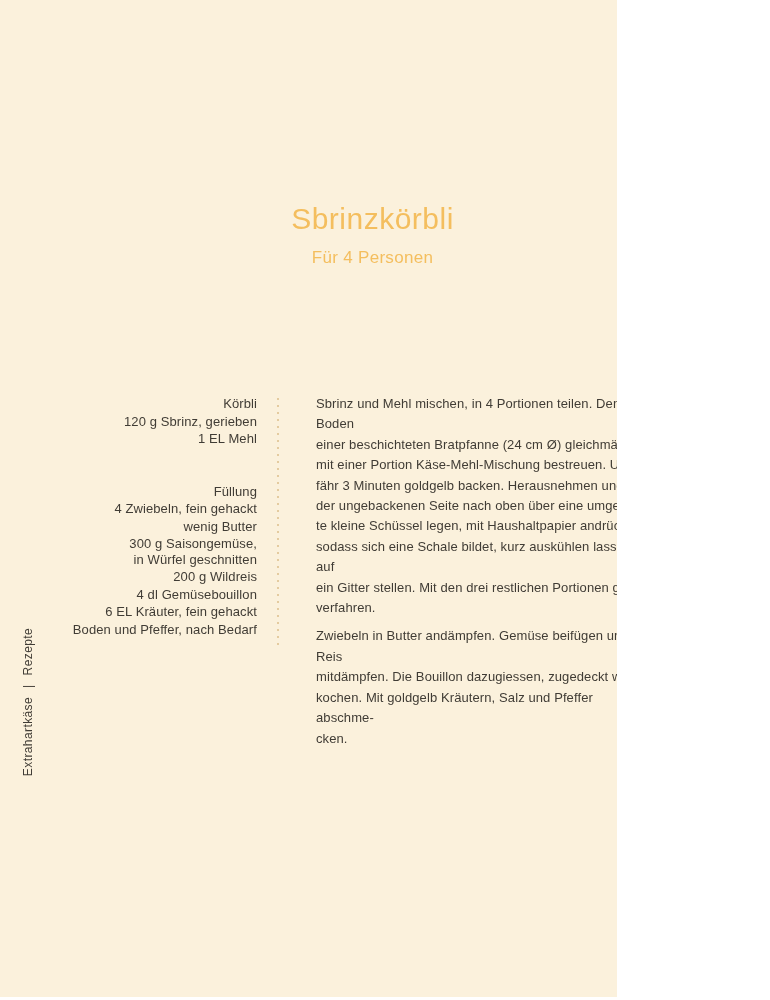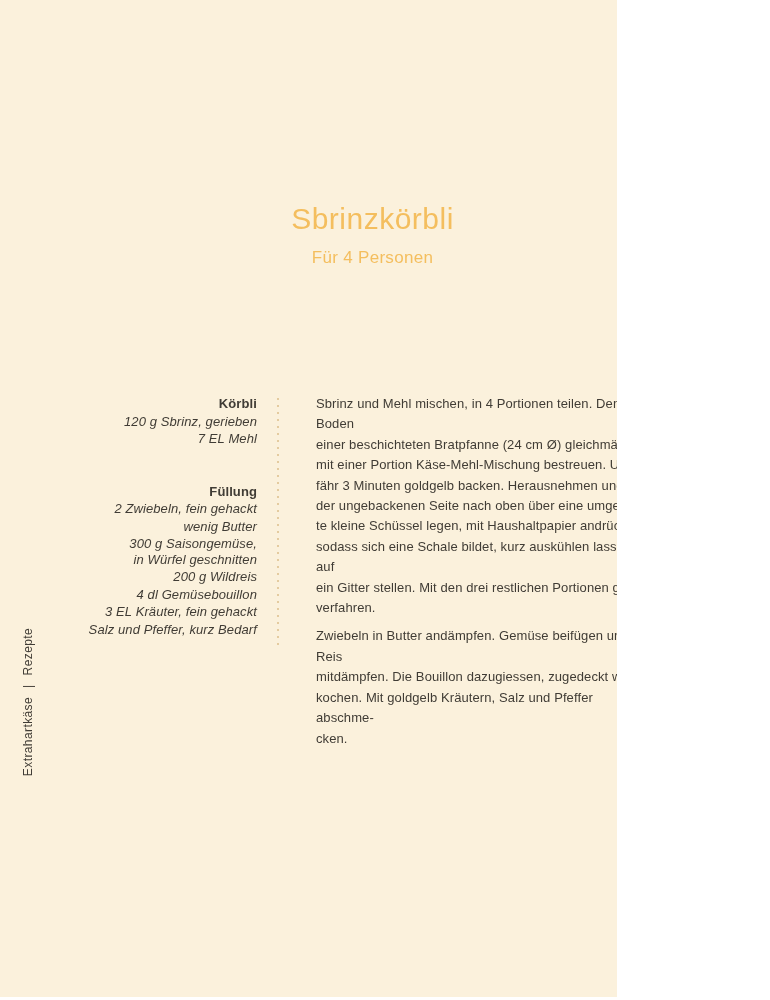--- a/index.html
+++ b/index.html
@@ -44,25 +44,24 @@
     text-align: right;
     color: var(--text, #403C35);
     font-size: 13px;
     line-height: 17.5px;
     letter-spacing: 0.1px;
   }
   .ing-group + .ing-group {
     margin-top: 35px;
   }
   .ing-heading {
-    font-weight: 700;
+    font-weight: 400;
   }
   .ing-item {
     white-space: pre-line;
-    font-style: italic;
   }
   .ing-item.multiline {
     line-height: 15.5px;
     padding: 1px 0 1px 0;
   }
   .divider {
     position: absolute;
     left: 277px;
     top: 398px;
     width: 2px;
@@ -125,32 +124,32 @@
 
   <div class="header">
     <div class="title">Sbrinzkörbli</div>
     <div class="subtitle">Für 4 Personen</div>
   </div>
 
   <div class="ingredients">
       <div class="ing-group">
         <div class="ing-heading">Körbli</div>
         <div class="ing-item">120 g Sbrinz, gerieben</div>
-        <div class="ing-item">7 EL Mehl</div>
+        <div class="ing-item">1 EL Mehl</div>
       </div>
       <div class="ing-group">
         <div class="ing-heading">Füllung</div>
-        <div class="ing-item">2 Zwiebeln, fein gehackt</div>
+        <div class="ing-item">4 Zwiebeln, fein gehackt</div>
         <div class="ing-item">wenig Butter</div>
         <div class="ing-item multiline">300 g Saisongemüse,
 in Würfel geschnitten</div>
         <div class="ing-item">200 g Wildreis</div>
         <div class="ing-item">4 dl Gemüsebouillon</div>
-        <div class="ing-item">3 EL Kräuter, fein gehackt</div>
-        <div class="ing-item">Salz und Pfeffer, kurz Bedarf</div>
+        <div class="ing-item">6 EL Kräuter, fein gehackt</div>
+        <div class="ing-item">Boden und Pfeffer, nach Bedarf</div>
       </div>
     </div>
 
   <div class="divider"></div>
 
   <div class="instructions">
       <div class="para">Sbrinz und Mehl mischen, in 4 Portionen teilen. Den Boden
 einer beschichteten Bratpfanne (24 cm Ø) gleichmässig
 mit einer Portion Käse-Mehl-Mischung bestreuen. Unge-
 fähr 3 Minuten goldgelb backen. Herausnehmen und mit

